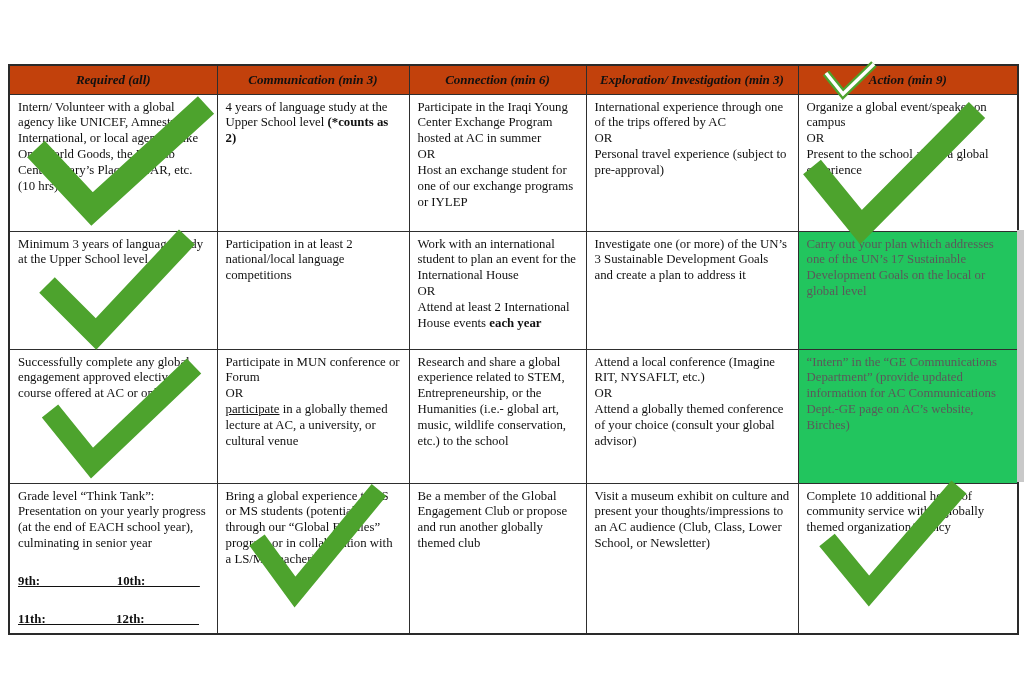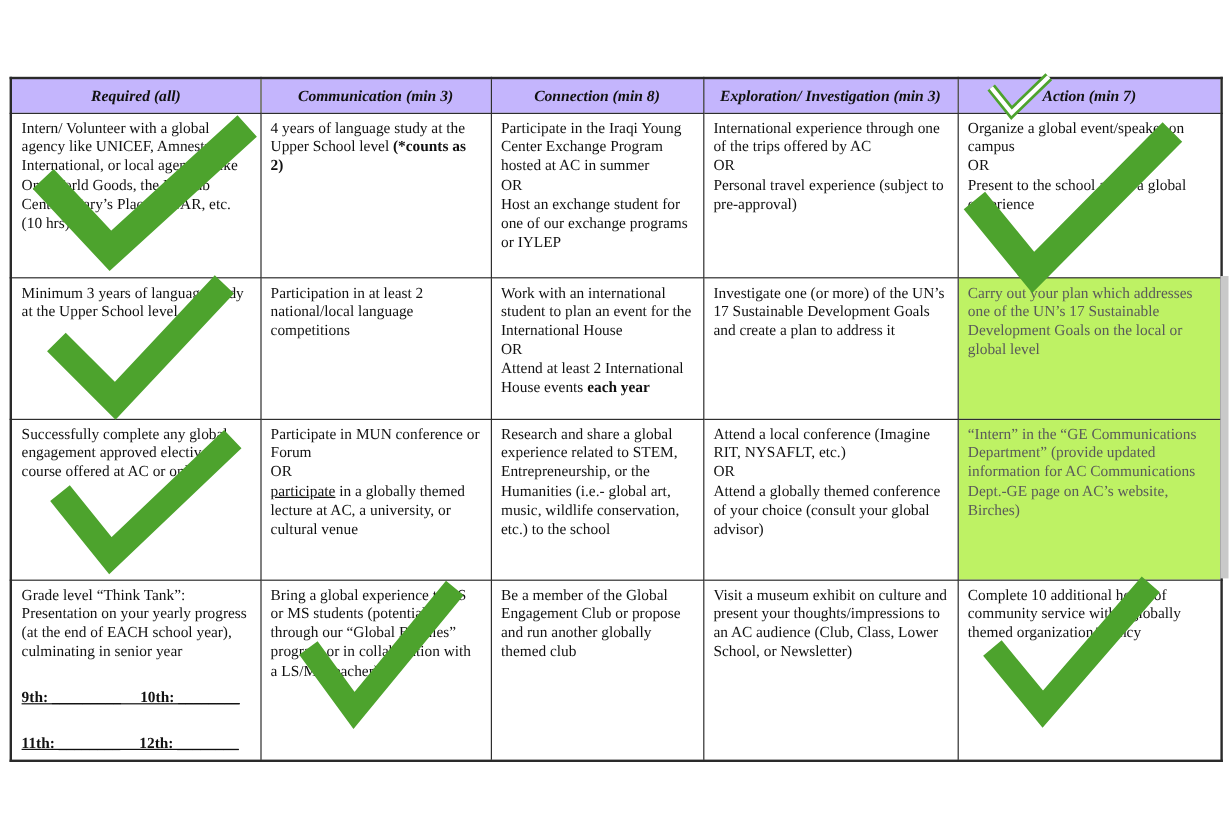--- a/index.html
+++ b/index.html
@@ -14,26 +14,26 @@
   }
   .matrix th,.matrix td{
     border:1.5px solid #2e2e2e;
     vertical-align:top;
     overflow:hidden;
   }
   .matrix thead tr{height:29px;}
   .matrix th{
     font-size:13px;font-weight:bold;font-style:italic;
     text-align:center;vertical-align:middle;
-    padding:0 3px;white-space:nowrap;background:#c4b5fd;
+    padding:0 3px;white-space:nowrap;background:#c2410c;
   }
   .matrix td{
     padding:5px 8px;font-size:12.8px;line-height:1.25;background:#ffffff;
   }
-  .matrix td.gray{background:#bef264;color:#5a5a5a;}
+  .matrix td.gray{background:#22c55e;color:#5a5a5a;}
   .para{margin:0;}
   .para.gap{margin-top:22px;text-decoration:underline;}
   .para b{font-weight:bold;}
   .para u{}
   tr.r1{height:137px;} tr.r2{height:118px;} tr.r3{height:134px;} tr.r4{height:117px;}
   #gray-overhang{
     position:absolute;left:1017px;top:230px;width:7px;height:252px;
     background:#c9c9c9;
   }
   #check-overlay{
@@ -51,23 +51,23 @@
       <col style="width:208px">
       <col style="width:192px">
       <col style="width:177px">
       <col style="width:212px">
       <col style="width:220px">
     </colgroup>
     <thead>
       <tr id="header-row">
           <th>Required (all)</th>
           <th>Communication (min 3)</th>
-          <th>Connection (min 8)</th>
+          <th>Connection (min 6)</th>
           <th>Exploration/ Investigation (min 3)</th>
-          <th>Action (min 7)</th>
+          <th>Action (min 9)</th>
         </tr>
     </thead>
     <tbody id="table-body">
         <tr class="r1">
           <td>
             <div class="para"><span>Intern/ Volunteer with a global agency like UNICEF, Amnesty International, or local agencies like One World Goods, the Baobab Center, Mary’s Place, UNAR, etc. (10 hrs)</span></div>
           </td>
           <td>
             <div class="para"><span>4 years of language study at the Upper School level </span><b>(*counts as 2)</b></div>
           </td>
@@ -93,21 +93,21 @@
           </td>
           <td>
             <div class="para"><span>Participation in at least 2 national/local language competitions</span></div>
           </td>
           <td>
             <div class="para"><span>Work with an international student to plan an event for the International House</span></div>
             <div class="para"><span>OR</span></div>
             <div class="para"><span>Attend at least 2 International House events </span><b>each year</b></div>
           </td>
           <td>
-            <div class="para"><span>Investigate one (or more) of the UN’s 17 Sustainable Development Goals and create a plan to address it</span></div>
+            <div class="para"><span>Investigate one (or more) of the UN’s 3 Sustainable Development Goals and create a plan to address it</span></div>
           </td>
           <td class="gray">
             <div class="para"><span>Carry out your plan which addresses one of the UN’s 17 Sustainable Development Goals on the local or global level</span></div>
           </td>
         </tr>
         <tr class="r3">
           <td>
             <div class="para"><span>Successfully complete any global engagement approved elective course offered at AC or online</span></div>
           </td>
           <td>

